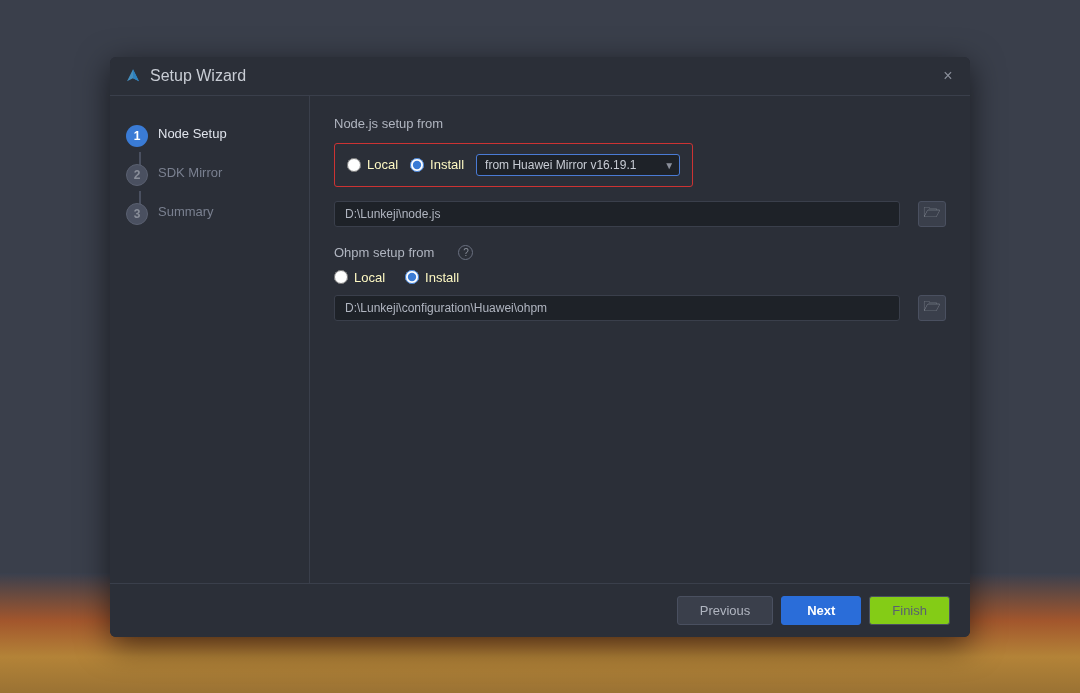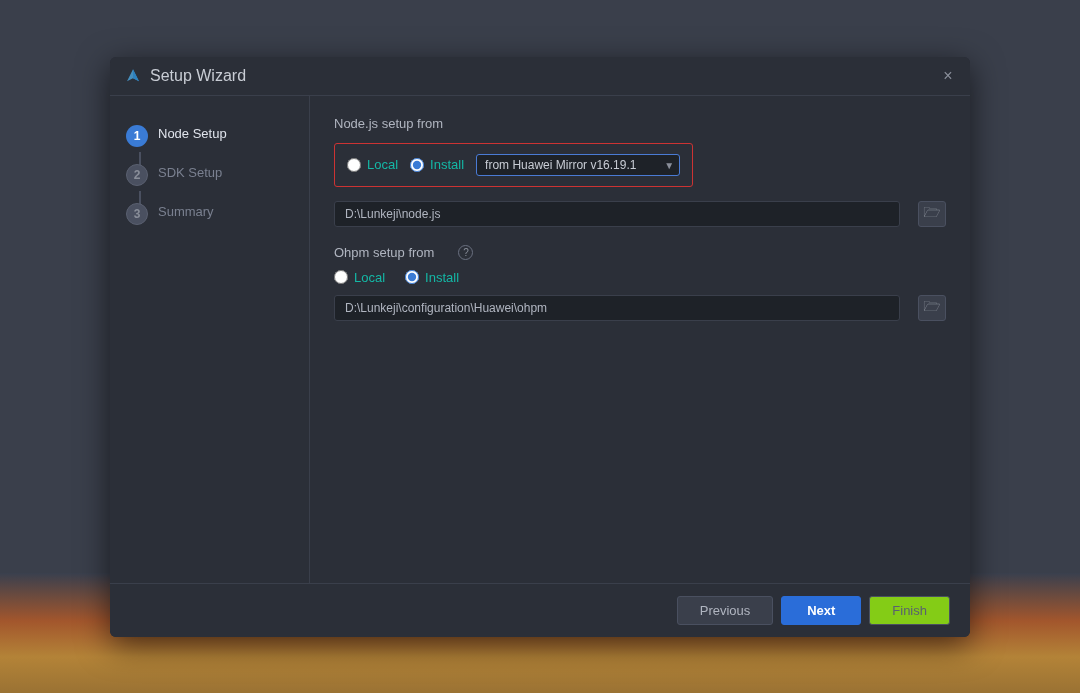--- a/index.html
+++ b/index.html
@@ -154,21 +154,21 @@
     }
 
     .radio-input {
       width: 14px;
       height: 14px;
       accent-color: #3a7bd5;
       cursor: pointer;
     }
 
     .radio-label {
-      color: #14b8a6;
+      color: #fef9c3;
       font-size: 13px;
       cursor: pointer;
     }
 
     
     .nodejs-setup-box {
       border: 1.5px solid #cc3333;
       border-radius: 3px;
       padding: 10px 12px;
       margin-bottom: 14px;
@@ -327,21 +327,21 @@
 
       <div class="step-item" style="position:relative;">
         <div class="step-connector"></div>
         <div class="step-circle active">1</div>
         <span class="step-label active">Node Setup</span>
       </div>
 
       <div class="step-item" style="position:relative;">
         <div class="step-connector"></div>
         <div class="step-circle inactive">2</div>
-        <span class="step-label inactive">SDK Setup</span>
+        <span class="step-label inactive">SDK Mirror</span>
       </div>
 
       <div class="step-item">
         <div class="step-circle inactive">3</div>
         <span class="step-label inactive">Summary</span>
       </div>
 
     </div>
 
     <div class="content-panel">

